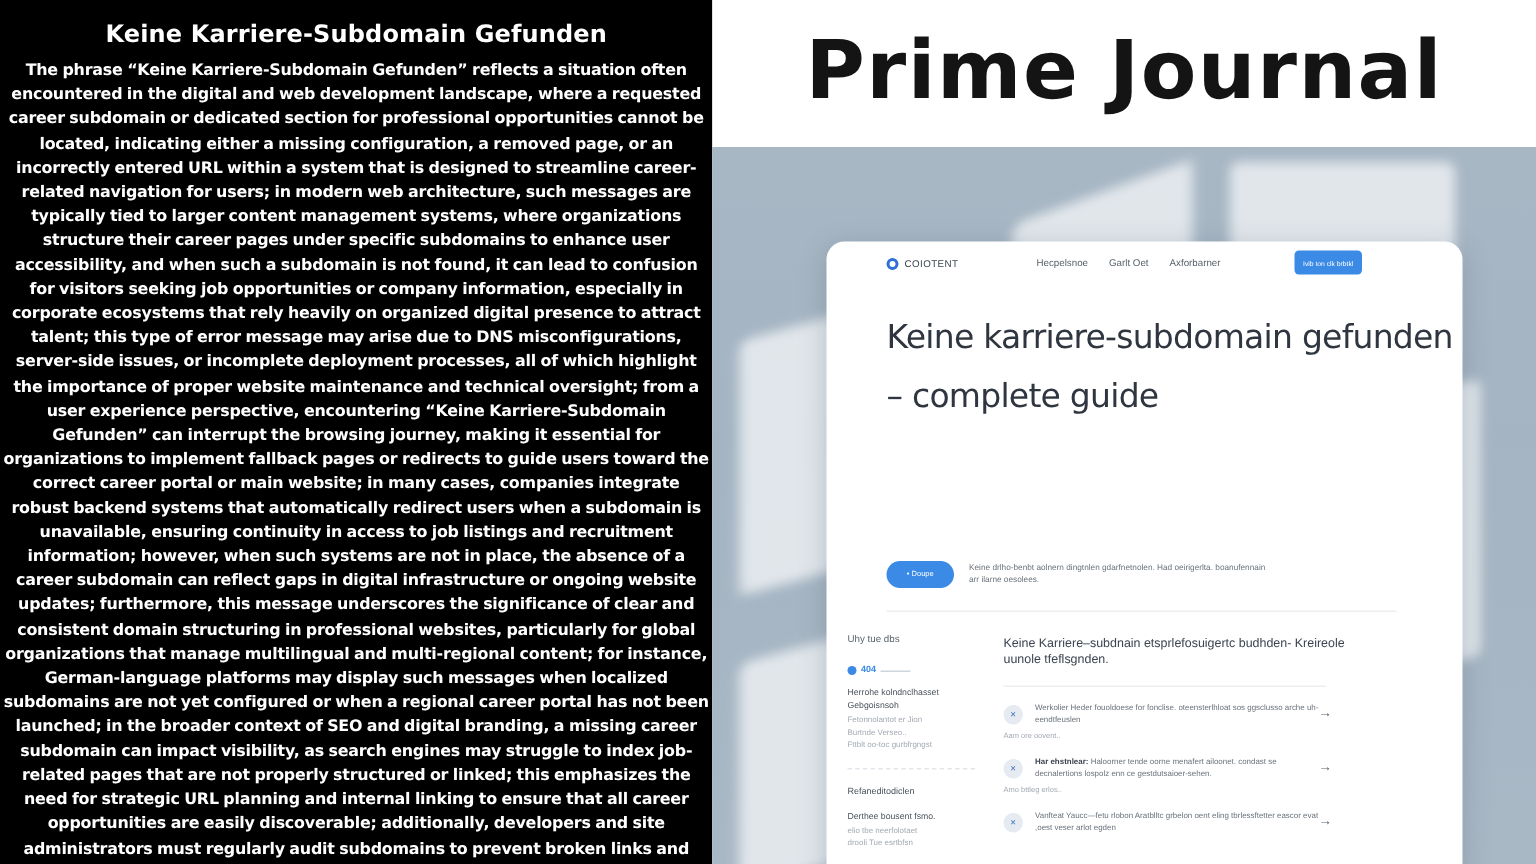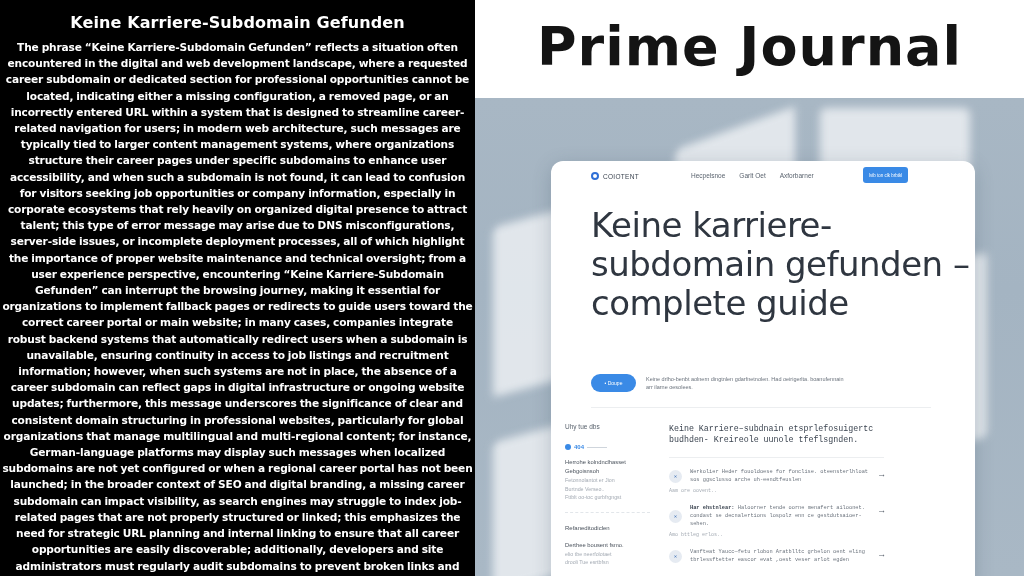--- a/index.html
+++ b/index.html
@@ -69,21 +69,21 @@
     .logo-text { font-size: 6.5px; color: #3b4450; letter-spacing: 0.3px; }
     .nav-links { position: absolute; left: 140px; top: 11px; display: flex; gap: 14px; }
     .nav-link { font-size: 6.5px; color: #5a636e; }
     .nav-cta {
       position: absolute; left: 312px; top: 6px; width: 45px; height: 16px;
       background: #3a8ae6; border-radius: 3px; color: #ffffff; font-size: 4.5px;
       display: flex; align-items: center; justify-content: center;
     }
     .mock-headline {
       position: absolute; left: 40px; top: 45px; width: 380px;
-      font-family: "DejaVu Sans", sans-serif; font-size: 34px; line-height: 39px;
+      font-family: "DejaVu Sans", sans-serif; font-size: 22px; line-height: 39px;
       color: #2f3640; font-weight: normal; letter-spacing: -0.5px;
     }
     .mock-cta-row { position: absolute; left: 40px; top: 213px; display: flex; align-items: center; gap: 10px; }
     .pill-btn {
       width: 45px; height: 18px; border-radius: 9px; background: #3a8ae6; color: #fff;
       font-size: 5px; display: flex; align-items: center; justify-content: center;
     }
     .cta-desc { font-size: 5.5px; line-height: 8px; color: #6a727c; width: 200px; }
     .mock-divider { position: absolute; left: 40px; top: 246px; width: 340px; height: 1px; background: #eceef0; }
 
@@ -91,21 +91,21 @@
     .col-heading { font-size: 6.5px; color: #5a636e; margin-bottom: 14px; }
     .badge-row { display: flex; align-items: center; gap: 3px; margin-bottom: 8px; }
     .badge-dot { width: 6px; height: 6px; border-radius: 50%; background: #3a8ae6; }
     .badge-text { font-size: 6px; color: #3a8ae6; font-weight: bold; }
     .badge-line { width: 20px; height: 1px; background: #cfd5dc; }
     .col-strong { font-size: 5.8px; color: #4a525c; line-height: 9px; }
     .col-muted { font-size: 5.3px; color: #a3aab3; line-height: 8.5px; }
     .col-sep { width: 85px; border-top: 1px dashed #e2e6ea; margin: 10px 0 12px; }
     .col-sub { font-size: 6px; color: #4a525c; margin-bottom: 10px; }
 
-    .mock-right-col { position: absolute; left: 118px; top: 262px; width: 245px; font-family: Liberation Mono, monospace; }
+    .mock-right-col { position: absolute; left: 118px; top: 262px; width: 245px; }
     .right-heading { font-size: 8.3px; line-height: 11px; color: #3b4450; margin-bottom: 12px; }
     .right-sep { width: 215px; height: 1px; background: #eceef0; margin-bottom: 10px; }
     .list-row { display: flex; align-items: center; gap: 8px; margin-bottom: 4px; position: relative; }
     .list-icon {
       width: 13px; height: 13px; border-radius: 50%; background: #e6ebf2;
       color: #3a6fb6; font-size: 5px; display: flex; align-items: center; justify-content: center; flex-shrink: 0;
     }
     .list-text { font-size: 5.3px; line-height: 8px; color: #6a727c; width: 190px; }
     .list-text b { color: #3b4450; }
     .list-arrow { position: absolute; left: 210px; top: 2px; font-size: 9px; color: #5a636e; }

